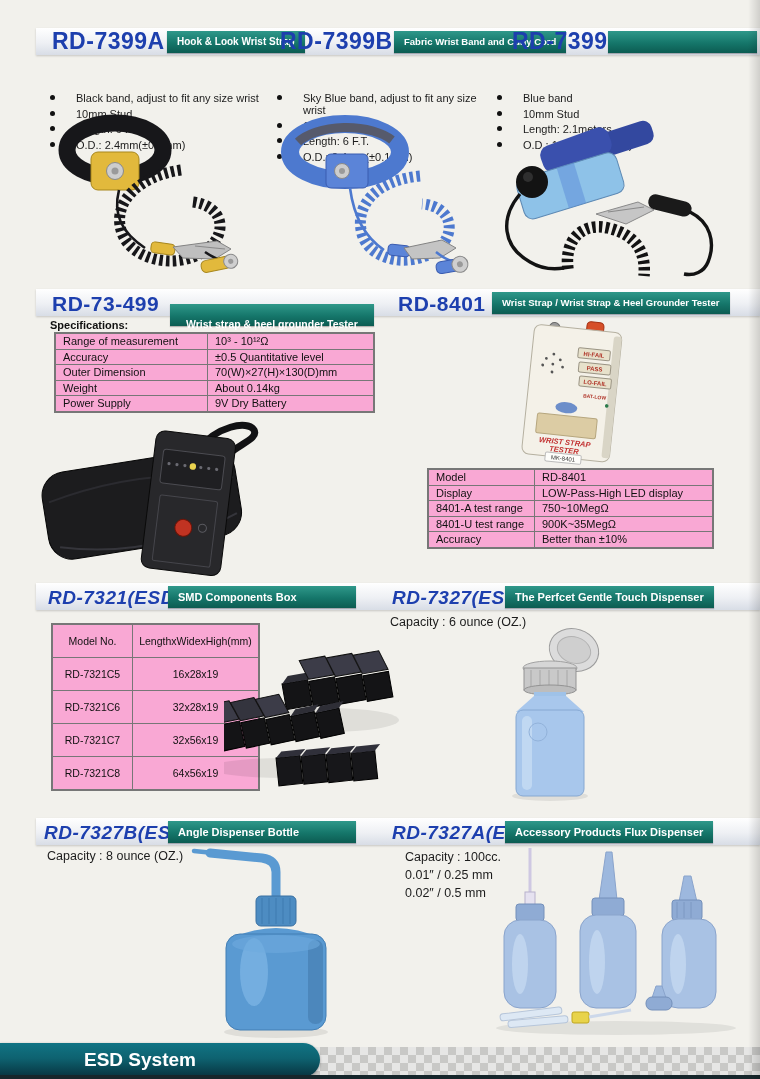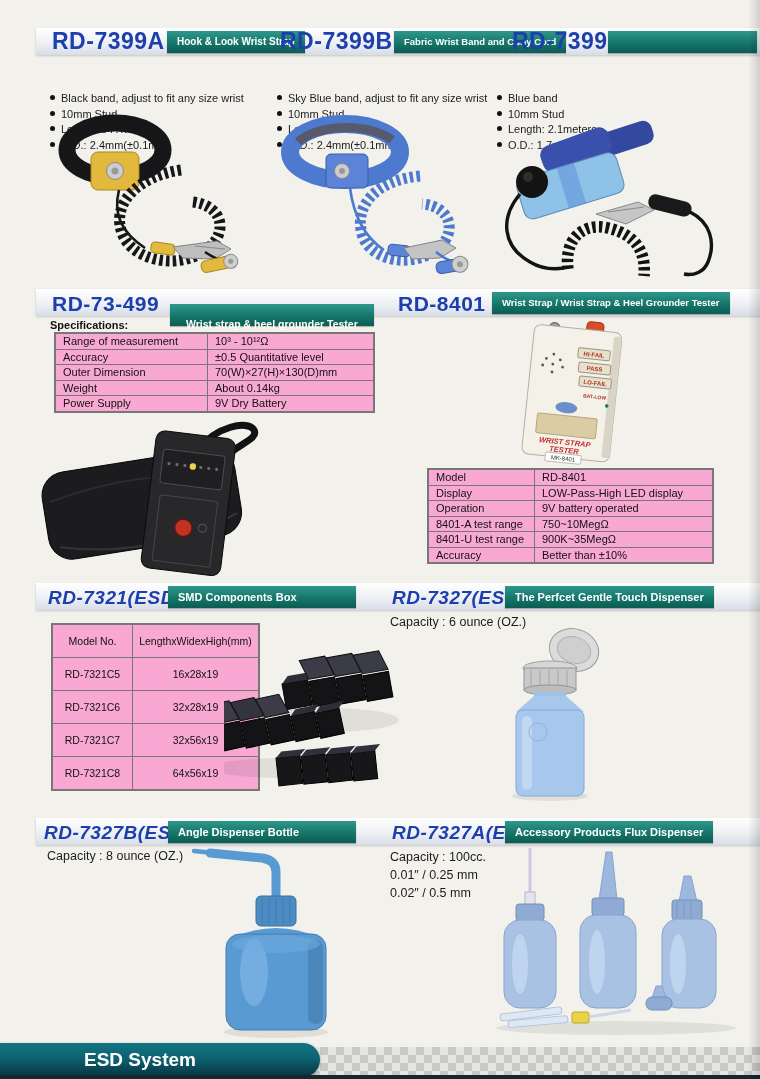--- a/index.html
+++ b/index.html
@@ -15,26 +15,26 @@
   .model.sz23 { font-size:23px; line-height:25px; }
   .model.sz21 { font-size:21px; line-height:25px; }
   .model.sz19 { font-size:19px; line-height:24px; font-style:italic; }
   .banner { position:absolute; height:22px; line-height:22px;
     background:linear-gradient(180deg,#2f988a 0%, var(--banner-teal,#15766a) 55%, #0c5c52 100%);
     color:#fff; font-weight:bold; font-size:10.5px; padding:0 10px; white-space:nowrap; z-index:3;
     box-shadow:0 1px 1px rgba(0,0,0,0.25); }
   .banner.small { font-size:9.5px; }
 
   .bullets { position:absolute; margin:0; padding:0; list-style:none; font-size:11px; color:#1c1c1c; width:225px; }
-  .bullets li { display:flex; gap:6px; align-items:flex-start; margin:0 0 3.5px 0; line-height:12px; }
+  .bullets li { display:flex; gap:21px; align-items:flex-start; margin:0 0 3.5px 0; line-height:12px; }
   .bullets li .dot { flex:0 0 auto; width:5px; height:5px; border-radius:50%; background:#111; margin-top:3px; }
 
   .spec-label { position:absolute; font-size:11px; font-weight:bold; color:#111; }
   .cap-text { position:absolute; font-size:12.5px; color:#1c1c1c; }
-  .cap-lines { position:absolute; font-size:12.5px; color:#1c1c1c; line-height:18px; }
+  .cap-lines { position:absolute; font-size:12.5px; color:#1c1c1c; line-height:18px;margin-left:15px; }
 
   table.tbl { position:absolute; border-collapse:collapse; background:#f9a8d4; font-size:11px; color:#111;
     box-shadow:0 0 0 1px #777; }
   table.tbl td, table.tbl th { border:1px solid #777; padding:0 7px; height:15.5px; font-weight:normal; text-align:left; vertical-align:middle; }
   table.tbl.center td, table.tbl.center th { text-align:center; padding:0 4px; height:33px; font-size:10.5px; }
 
   .fig { position:absolute; }
   .fig svg { display:block; }
   .photo-bg { background:radial-gradient(ellipse at 45% 40%, #fbfbf9 0%, #ececе8 78%, #e6e6e2 100%); }
   svg text { font-family:"Liberation Sans", sans-serif; }
@@ -270,24 +270,20 @@
 
   <table class="tbl" style="left:428px;top:469px">
     <tbody>
       <tr>
         <td style="width:106px">Model</td>
         <td style="width:178px">RD-8401</td>
         </tr>
       <tr>
         <td>Display</td>
         <td>LOW-Pass-High LED display</td>
-        </tr>
-      <tr>
-        <td>Operation</td>
-        <td>9V battery operated</td>
         </tr>
       <tr>
         <td>8401-A test range</td>
         <td>750~10MegΩ</td>
         </tr>
       <tr>
         <td>8401-U test range</td>
         <td>900K~35MegΩ</td>
         </tr>
       <tr>

